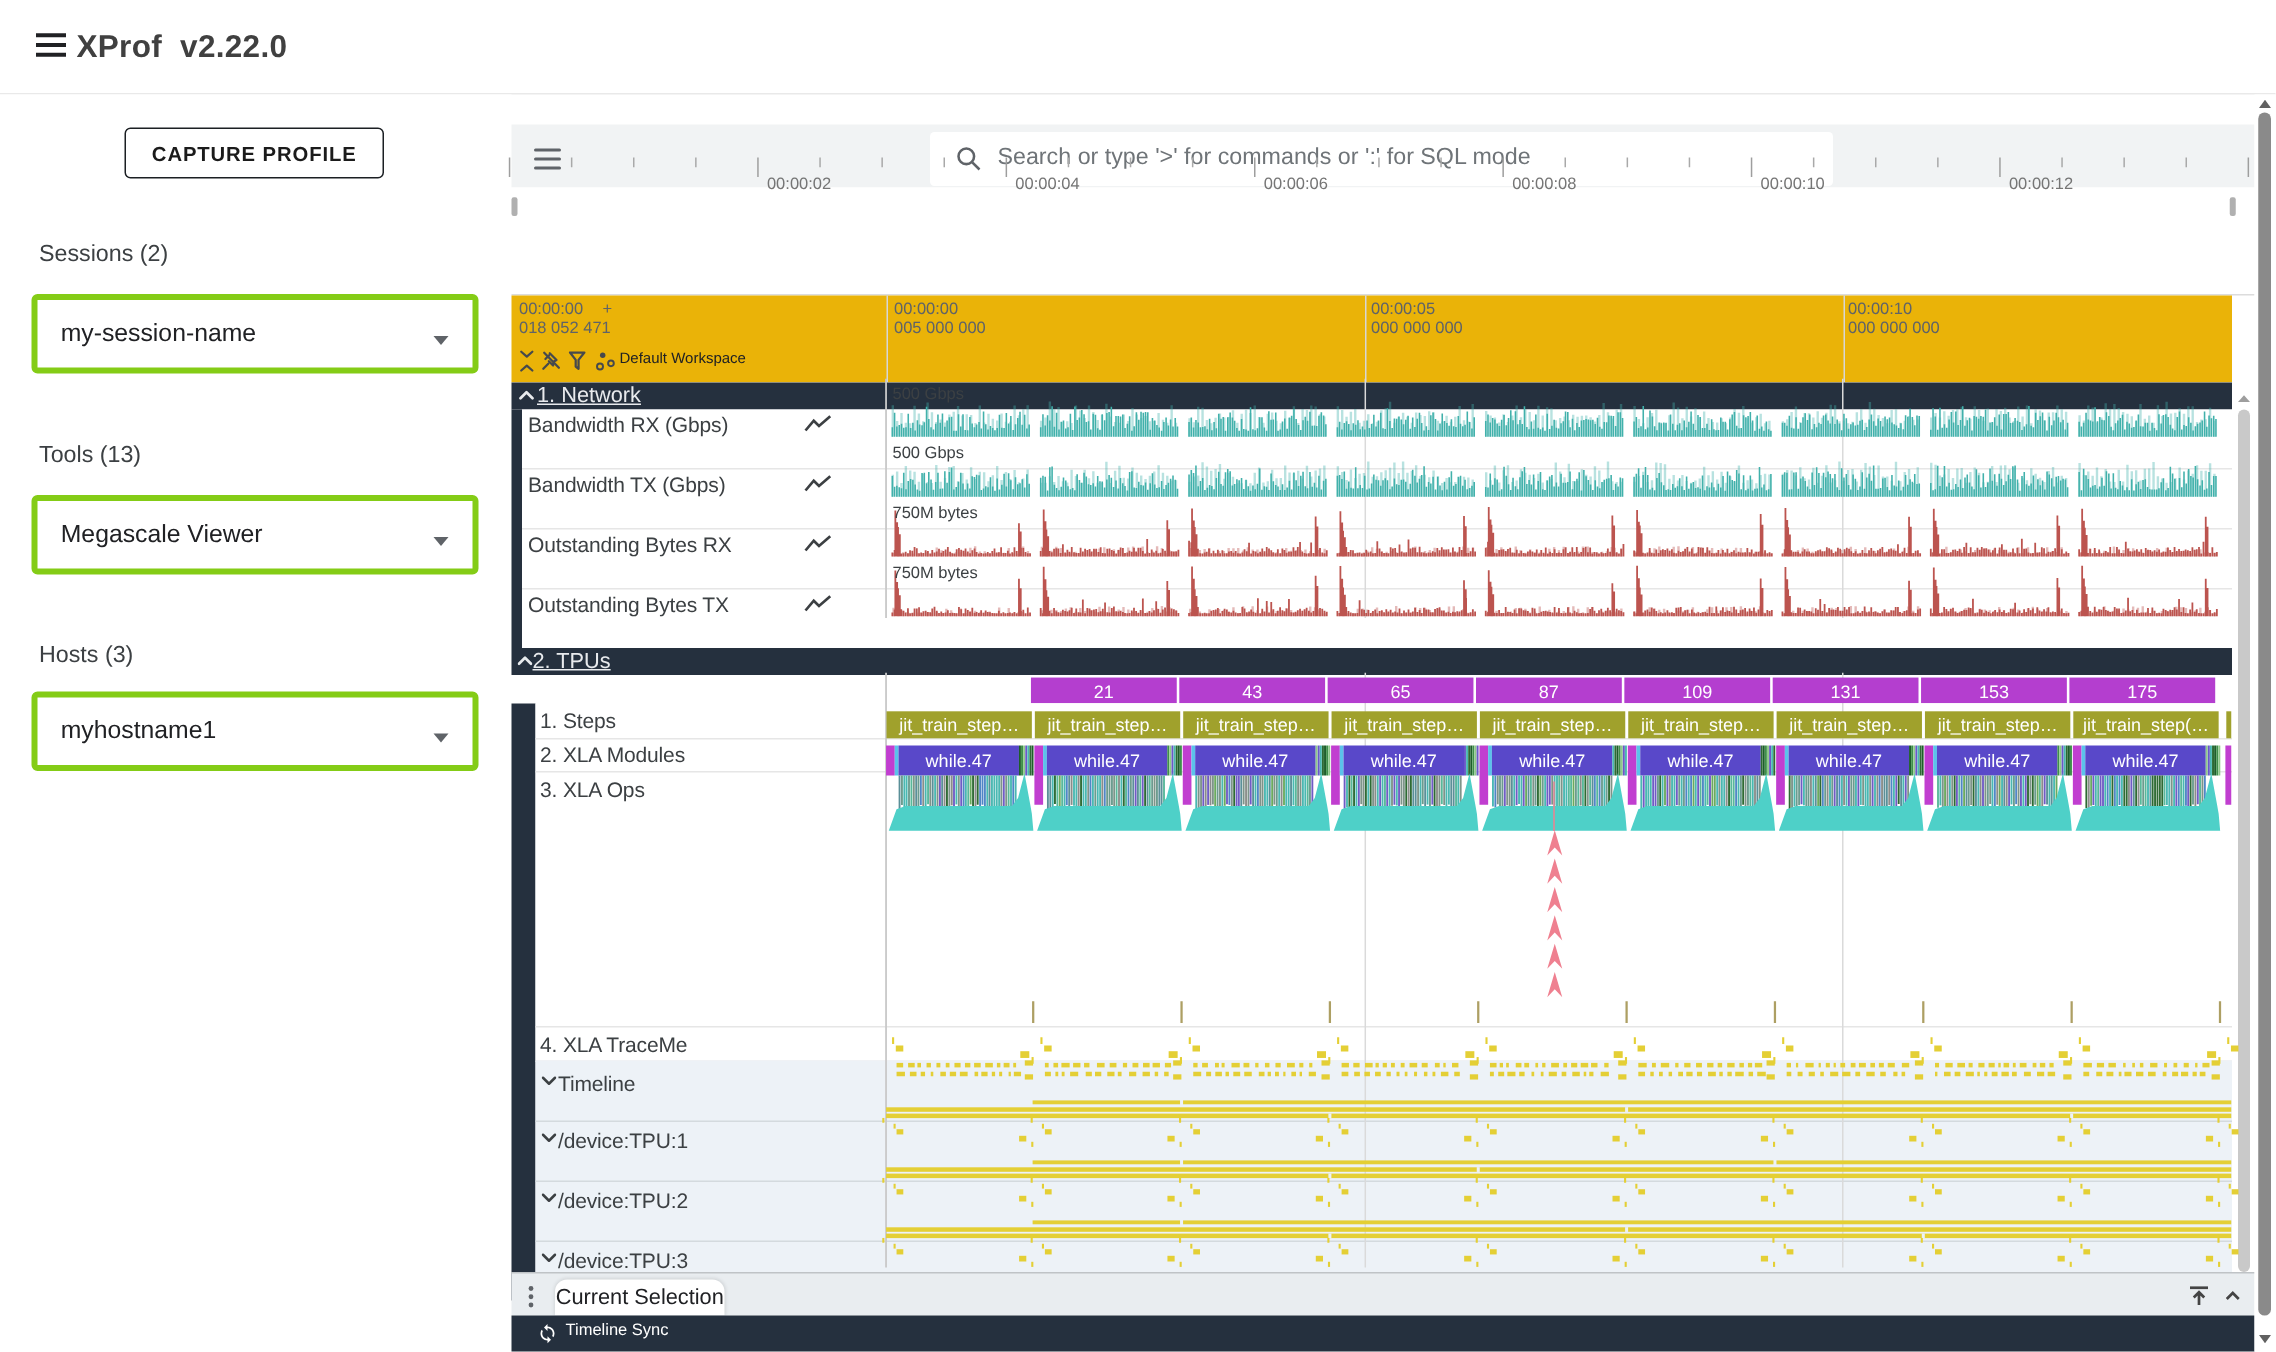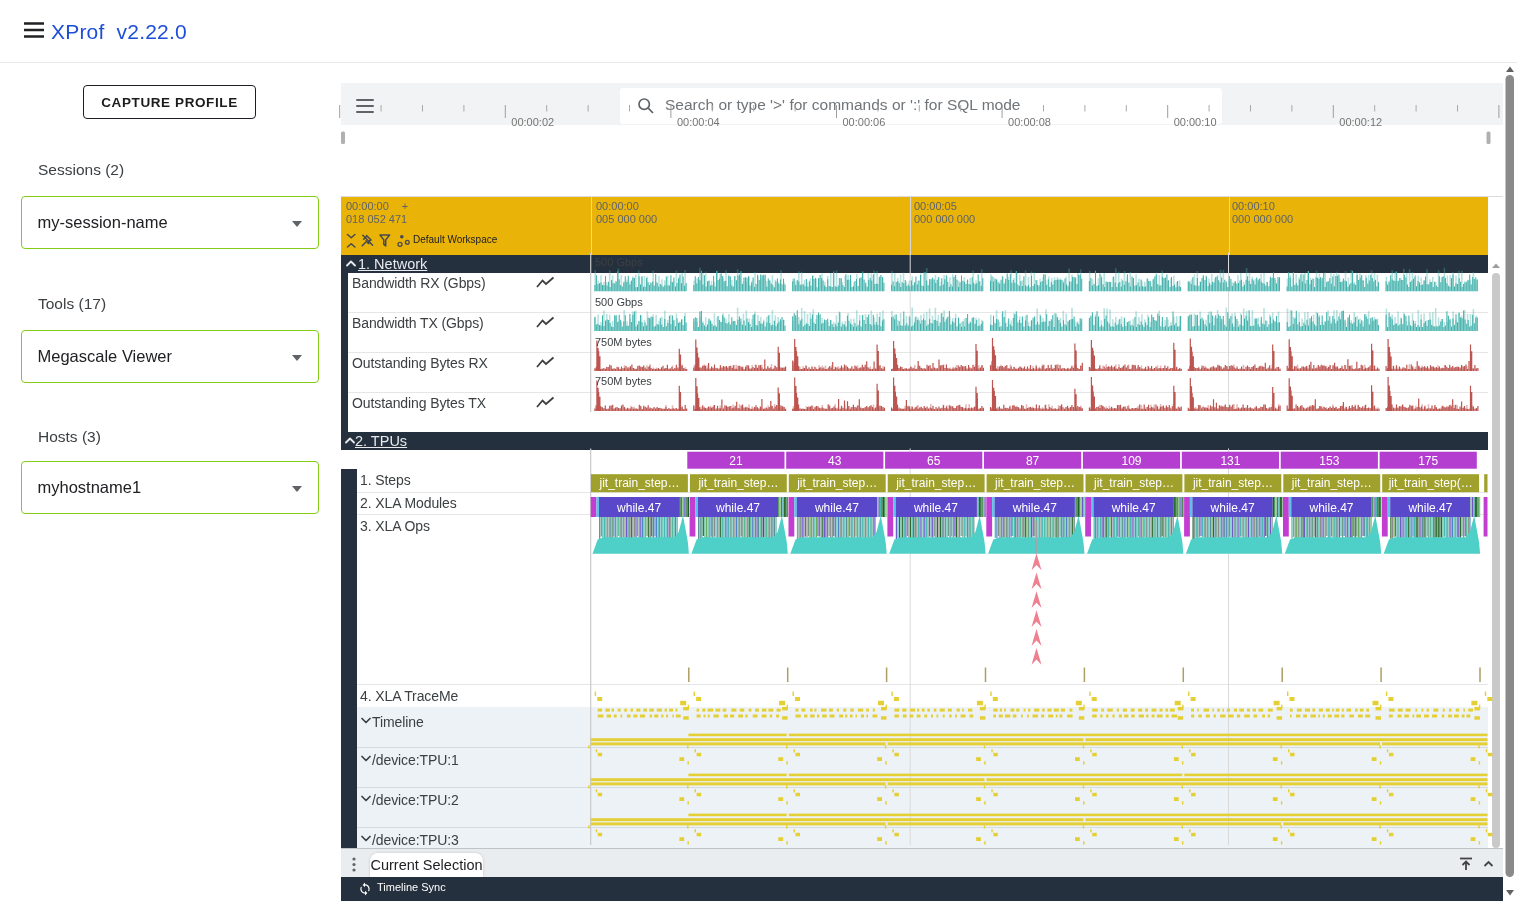--- a/index.html
+++ b/index.html
@@ -1,26 +1,26 @@
 <!DOCTYPE html>
 <html><head><meta charset="utf-8">
 <style>
 * { margin:0; padding:0; box-sizing:border-box; }
 html,body { width:1517px; height:901px; overflow:hidden; background:#fff;
   font-family:"Liberation Sans",sans-serif; -webkit-font-smoothing:antialiased; }
 .abs { position:absolute; }
 #header { position:absolute; left:0; top:0; width:1517px; height:63px; background:#fff;
   border-bottom:1px solid #e9e9e9; }
-#title { position:absolute; left:51px; top:20px; font-size:21px; font-weight:400; color:#1d4ed8; letter-spacing:0.2px;text-align:right; }
+#title { position:absolute; left:51px; top:20px; font-size:21px; font-weight:700; color:#404040; letter-spacing:0.2px;text-align:right; }
 #sidebar { position:absolute; left:0; top:63px; width:341px; height:838px; background:#fff; }
 .capbtn { position:absolute; left:83px; top:22px; width:173px; height:34px; border:1.5px solid #1b1f23;
   border-radius:4px; font-size:13.5px; font-weight:700; letter-spacing:0.6px; color:#1b1b1b;
   display:flex; align-items:center; justify-content:center; background:#fff; }
-.sblabel { position:absolute; left:38px; font-size:15.5px; color:#3c4043; }
-.sel { position:absolute; left:20.5px; width:298px; height:53px; border:1px solid #84cc16; border-radius:4px;
+.sblabel { position:absolute; left:26px; font-size:15.5px; color:#3c4043; }
+.sel { position:absolute; left:20.5px; width:298px; height:53px; border:4px solid #84cc16; border-radius:4px;
   background:#fff; font-size:16.5px; color:#202124; display:flex; align-items:center; padding-left:16px; }
 .sel .arr { position:absolute; right:16px; top:24px; width:0; height:0;
   border-left:5.5px solid transparent; border-right:5.5px solid transparent; border-top:6px solid #5f6368; }
 #main { position:absolute; left:341px; top:63px; width:1162px; height:838px; background:#fff;margin-top:20px; }
 #toolbar { position:absolute; left:0; top:0; width:1162px; height:42px; background:#f1f3f4; }
 #search { position:absolute; left:279px; top:5px; width:602px; height:36px; background:#fff; border-radius:3px; }
 #search span { position:absolute; left:45px; top:8px; font-size:15.5px; color:#6f7478; }
 .hamb div { height:2px; background:#5f6368; margin-bottom:4px; border-radius:1px; }
 #ruler { position:absolute; left:0; top:42px; width:1162px; height:72px; background:#fff; border-bottom:1px solid #dcdcdc; }
 #tstrip { position:absolute; left:0; top:114px; width:1147px; height:58px; background:#eab308; }
@@ -49,21 +49,21 @@
   <svg class="abs" style="left:24px;top:22px" width="20" height="16">
       <path d="M0 1.5H20 M0 8H20 M0 14.5H20" stroke="#202124" stroke-width="2.6"></path>
     </svg>
   <div id="title">XProf&nbsp; v2.22.0</div>
 </div>
 
 <div id="sidebar">
   <div class="capbtn">CAPTURE PROFILE</div>
   <div class="sblabel" style="top:98px">Sessions (2)</div>
   <div class="sel" style="top:133px">my-session-name<span class="arr"></span></div>
-  <div class="sblabel" style="top:232px">Tools (17)</div>
+  <div class="sblabel" style="top:232px">Tools (13)</div>
   <div class="sel" style="top:266.5px">Megascale Viewer<span class="arr"></span></div>
   <div class="sblabel" style="top:365px">Hosts (3)</div>
   <div class="sel" style="top:398px">myhostname1<span class="arr"></span></div>
 </div>
 
 <div id="main">
   <div id="toolbar">
     <div class="hamb abs" style="left:15px;top:16px;width:18px">
         <div></div>
         <div></div>

